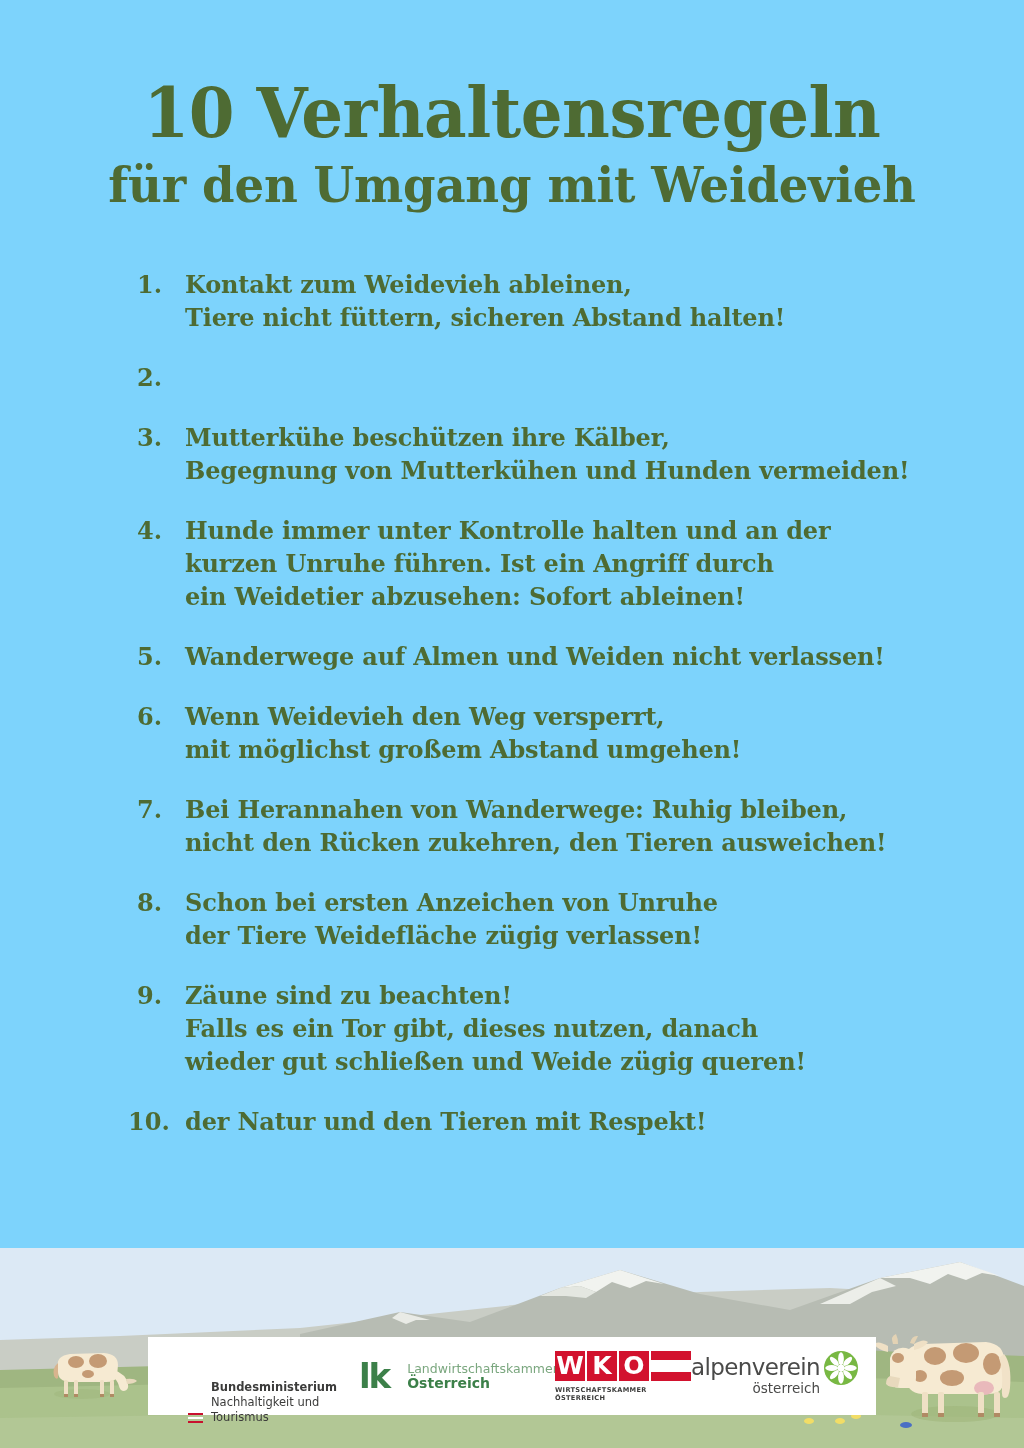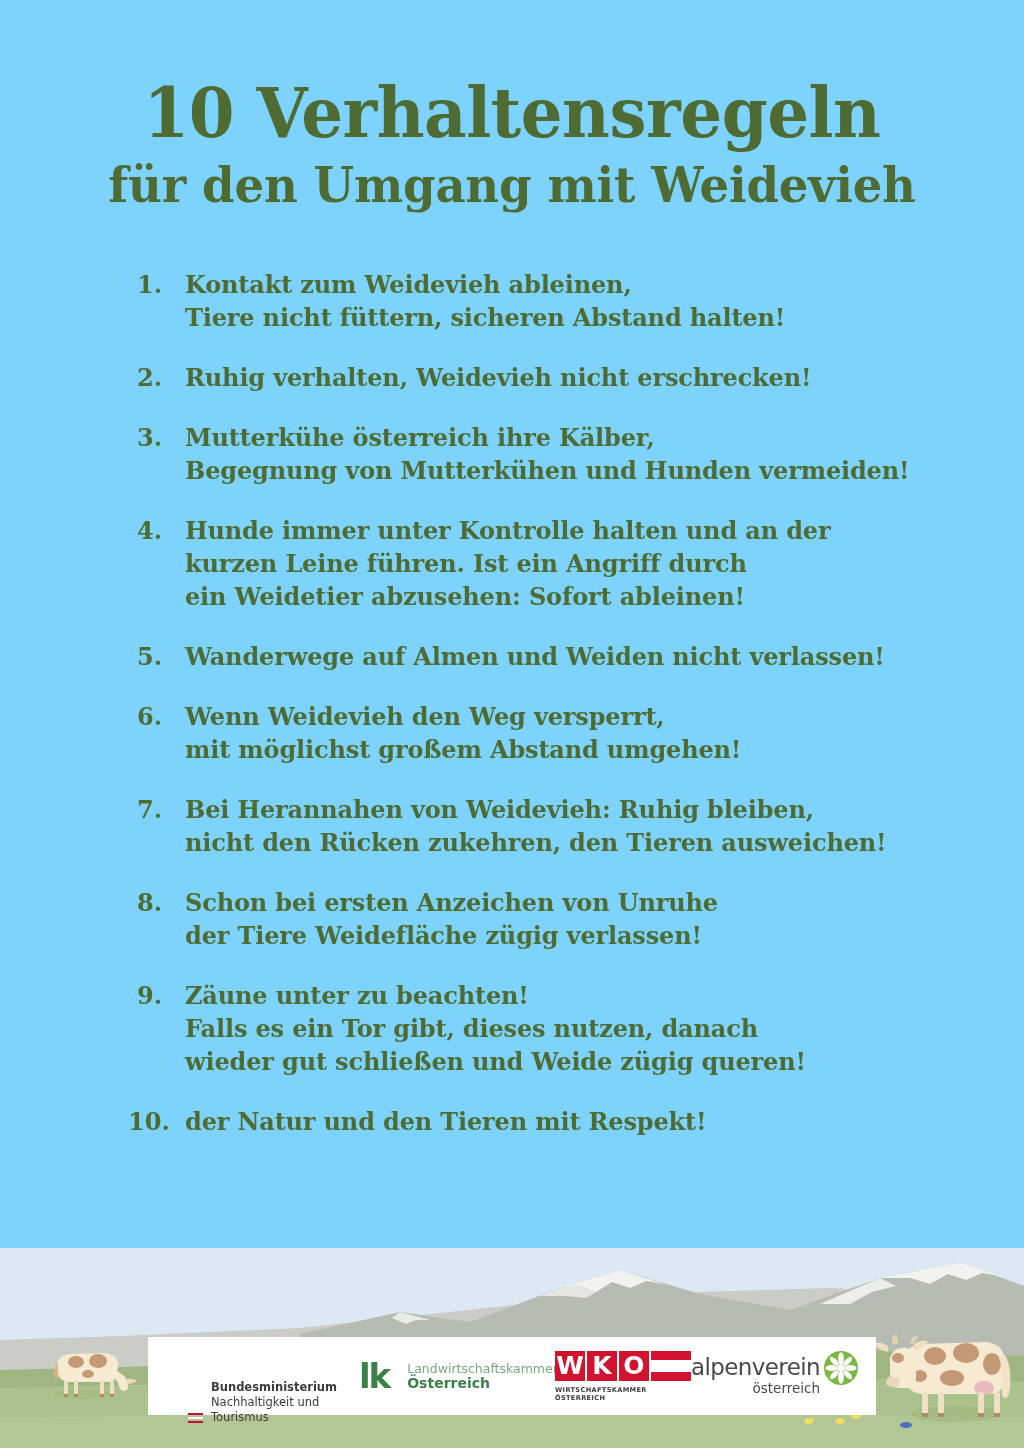--- a/index.html
+++ b/index.html
@@ -254,70 +254,67 @@
   <div id="rules-list">
       <div class="rule-item">
         <div class="rule-num">1.</div>
         <div class="rule-lines">
           <span class="rule-line">Kontakt zum Weidevieh ableinen,</span>
           <span class="rule-line">Tiere nicht füttern, sicheren Abstand halten!</span>
         </div>
       </div>
       <div class="rule-item">
         <div class="rule-num">2.</div>
-        <div class="rule-lines">
-          <span class="rule-line">Ruhig verhalten, Weidevieh nicht erschrecken!</span>
-        </div>
       </div>
       <div class="rule-item">
         <div class="rule-num">3.</div>
         <div class="rule-lines">
-          <span class="rule-line">Mutterkühe österreich ihre Kälber,</span>
+          <span class="rule-line">Mutterkühe beschützen ihre Kälber,</span>
           <span class="rule-line">Begegnung von Mutterkühen und Hunden vermeiden!</span>
         </div>
       </div>
       <div class="rule-item">
         <div class="rule-num">4.</div>
         <div class="rule-lines">
           <span class="rule-line">Hunde immer unter Kontrolle halten und an der</span>
-          <span class="rule-line">kurzen Leine führen. Ist ein Angriff durch</span>
+          <span class="rule-line">kurzen Unruhe führen. Ist ein Angriff durch</span>
           <span class="rule-line">ein Weidetier abzusehen: Sofort ableinen!</span>
         </div>
       </div>
       <div class="rule-item">
         <div class="rule-num">5.</div>
         <div class="rule-lines">
           <span class="rule-line">Wanderwege auf Almen und Weiden nicht verlassen!</span>
         </div>
       </div>
       <div class="rule-item">
         <div class="rule-num">6.</div>
         <div class="rule-lines">
           <span class="rule-line">Wenn Weidevieh den Weg versperrt,</span>
           <span class="rule-line">mit möglichst großem Abstand umgehen!</span>
         </div>
       </div>
       <div class="rule-item">
         <div class="rule-num">7.</div>
         <div class="rule-lines">
-          <span class="rule-line">Bei Herannahen von Weidevieh: Ruhig bleiben,</span>
+          <span class="rule-line">Bei Herannahen von Wanderwege: Ruhig bleiben,</span>
           <span class="rule-line">nicht den Rücken zukehren, den Tieren ausweichen!</span>
         </div>
       </div>
       <div class="rule-item">
         <div class="rule-num">8.</div>
         <div class="rule-lines">
           <span class="rule-line">Schon bei ersten Anzeichen von Unruhe</span>
           <span class="rule-line">der Tiere Weidefläche zügig verlassen!</span>
         </div>
       </div>
       <div class="rule-item">
         <div class="rule-num">9.</div>
         <div class="rule-lines">
-          <span class="rule-line">Zäune unter zu beachten!</span>
+          <span class="rule-line">Zäune sind zu beachten!</span>
           <span class="rule-line">Falls es ein Tor gibt, dieses nutzen, danach</span>
           <span class="rule-line">wieder gut schließen und Weide zügig queren!</span>
         </div>
       </div>
       <div class="rule-item">
         <div class="rule-num wide">10.</div>
         <div class="rule-lines">
           <span class="rule-line">der Natur und den Tieren mit Respekt!</span>
         </div>
       </div>

